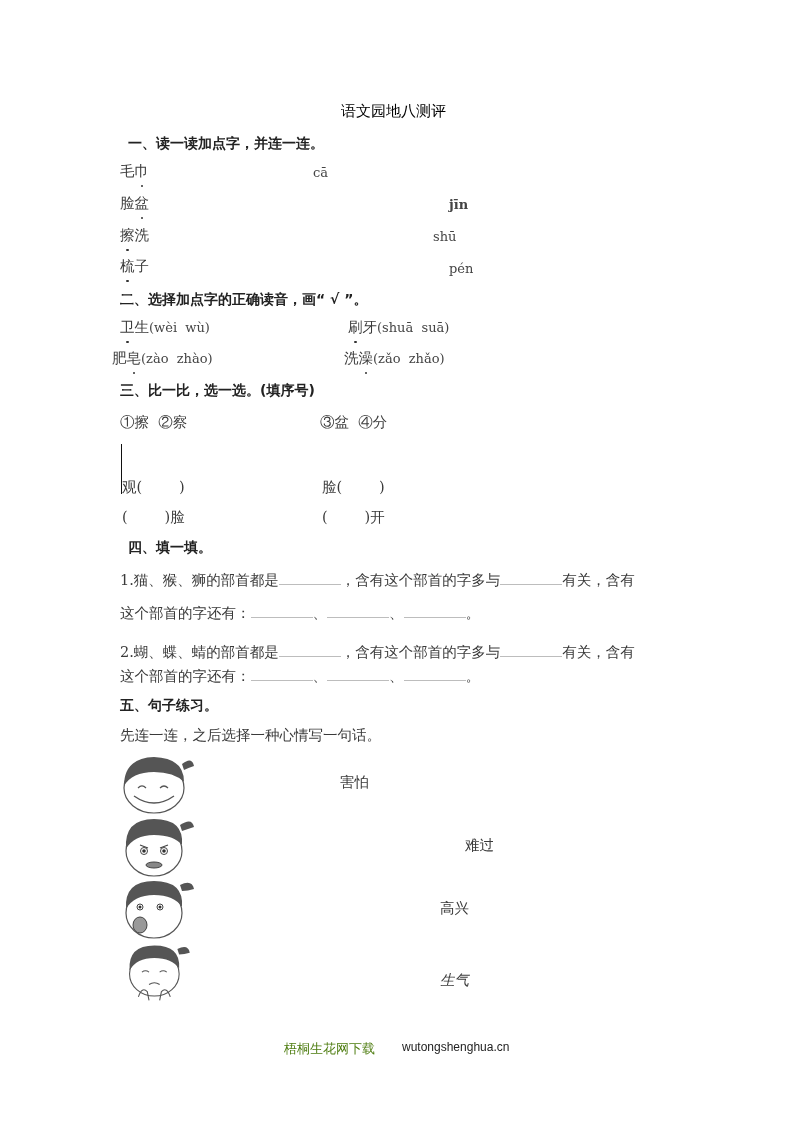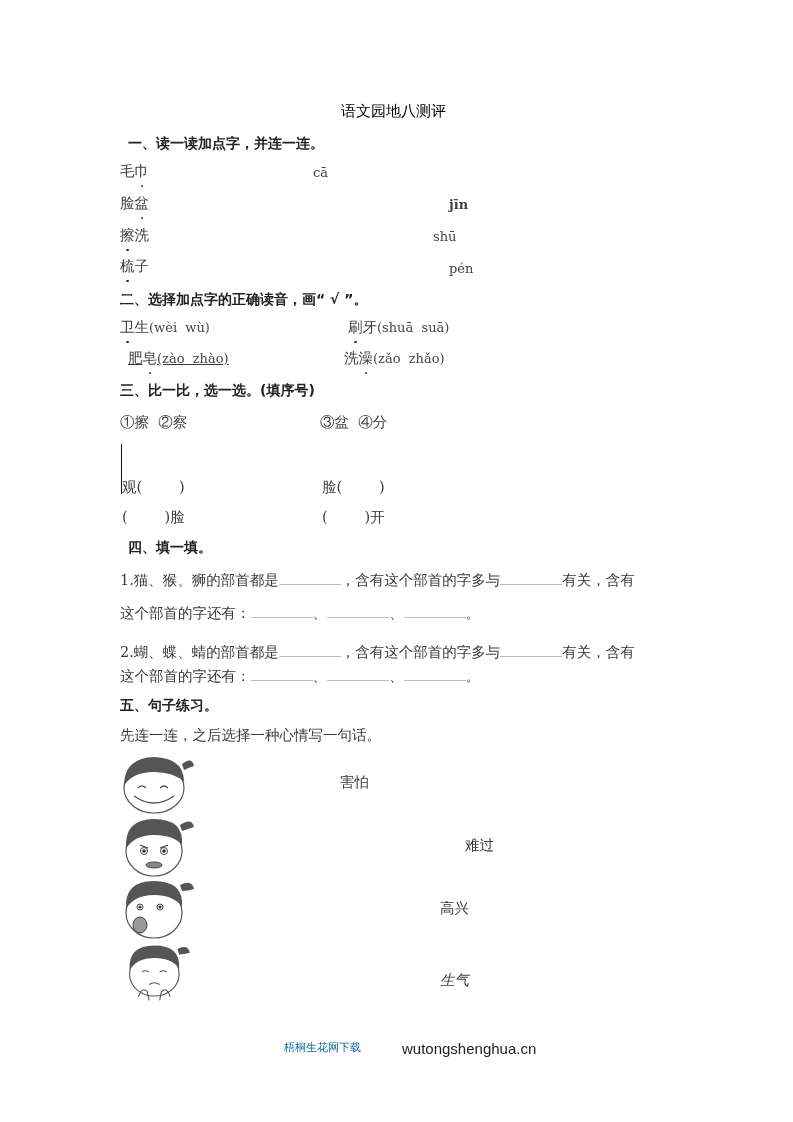--- a/index.html
+++ b/index.html
@@ -9,22 +9,22 @@
   .title { font-family:"DejaVu Sans","Liberation Sans",sans-serif; font-size:15px; color:#000000; }
   .heading { font-family:"DejaVu Sans","Liberation Sans",sans-serif; font-size:14px; font-weight:bold; color:#222; }
   .txt { font-size:14.5px; color:#3a3a3a; }
   .py { font-family:"DejaVu Serif","Liberation Serif",serif; font-size:13px; color:#444; }
   .dot { position:relative; display:inline-block; }
   .dot::after { content:""; position:absolute; left:50%; bottom:-6px; width:2.5px; height:2.5px;
                 margin-left:-1.25px; background:#333; border-radius:50%; }
   .blank { display:inline-block; width:62px; border-bottom:1px solid #bdbdbd; height:14px; vertical-align:baseline; }
   .cursor { position:absolute; left:121px; top:444px; width:1px; height:50px; background:#111; }
   .face { position:absolute; left:118px; width:78px; height:62px; }
-  .footer-cn { font-family:"DejaVu Serif","Liberation Serif",serif; font-size:11px; color:#0369a1; }
-  .footer-url { font-family:"Liberation Sans","DejaVu Sans",sans-serif; font-size:15px; color:#222; }
+  .footer-cn { font-family:"DejaVu Serif","Liberation Serif",serif; font-size:13px; color:#4d7c0f; }
+  .footer-url { font-family:"Liberation Sans","DejaVu Sans",sans-serif; font-size:12px; color:#222; }
 </style>
 </head>
 <body>
 
 <div class="abs title" style="left:341px; top:102px;">语文园地八测评</div>
 
 <div class="abs heading" style="left:128px; top:135px;text-align:right;">一、读一读加点字，并连一连。</div>
 
 <div class="abs txt" style="left:120px; top:162px;">
   <span>毛</span><span class="dot">巾</span>
@@ -47,21 +47,21 @@
 <div class="abs py" style="left:449px; top:261px;">pén</div>
 
 <div class="abs heading" style="left:120px; top:291px;">二、选择加点字的正确读音，画“ √ ”。</div>
 
 <div class="abs txt" style="left:120px; top:318px;">
   <span class="dot">卫</span><span>生</span><span class="py" style="white-space:pre">(wèi  wù)</span>
 </div>
 <div class="abs txt" style="left:348px; top:318px;">
   <span class="dot">刷</span><span>牙</span><span class="py" style="white-space:pre">(shuā  suā)</span>
 </div>
-<div class="abs txt" style="left:128px; top:349px;text-decoration:underline;">
+<div class="abs txt" style="left:112px; top:349px;">
   <span>肥</span><span class="dot">皂</span><span class="py" style="white-space:pre">(zào  zhào)</span>
 </div>
 <div class="abs txt" style="left:344px; top:349px;">
   <span>洗</span><span class="dot">澡</span><span class="py" style="white-space:pre">(zǎo  zhǎo)</span>
 </div>
 
 <div class="abs heading" style="left:120px; top:382px;">三、比一比，选一选。(填序号)</div>
 <div class="abs txt" style="left:120px; top:413px; white-space:pre;">①擦  ②察</div>
 <div class="abs txt" style="left:320px; top:413px; white-space:pre;">③盆  ④分</div>
 

